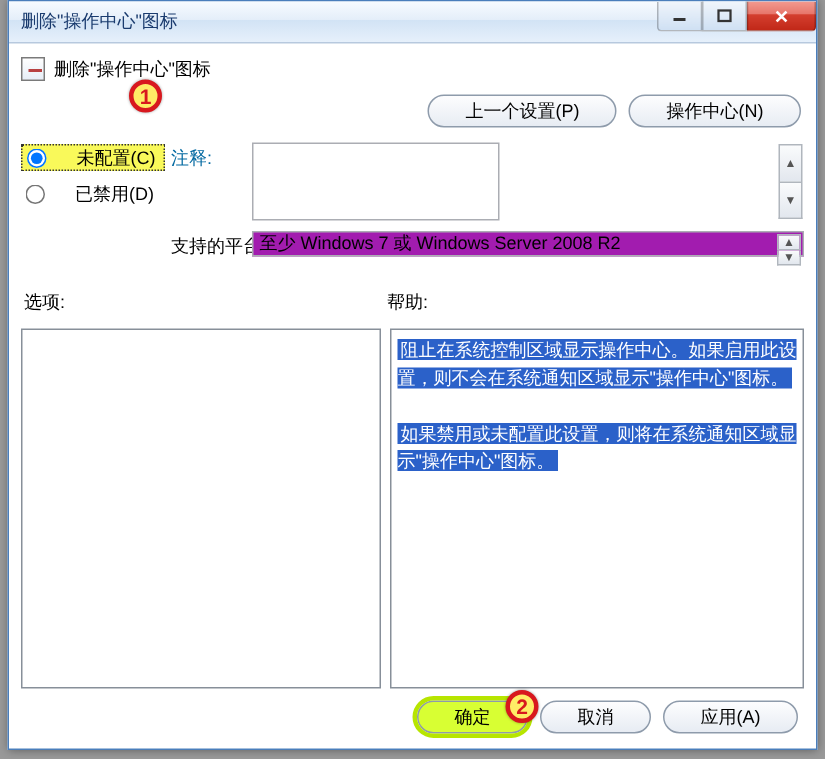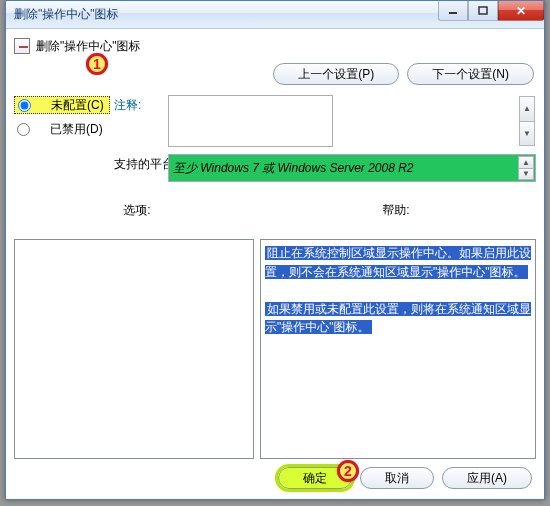--- a/index.html
+++ b/index.html
@@ -81,26 +81,26 @@
     background:#fff; padding:2px 4px; overflow:auto; resize:none;
     font-family:inherit; font-size:12px; position:relative;
   }
   .comment-wrap { position:relative; grid-column:3; }
   .comment-updown { position:absolute; right:1px; top:1px; width:16px; height:50px; display:flex; flex-direction:column; }
   .spin { flex:1; border:1px solid #b0b6bd; background:linear-gradient(to bottom,#fafbfc,#e2e7ee); display:flex; align-items:center; justify-content:center; font-size:8px; color:#555;}
   .spin + .spin { border-top:none; }
 
   .lbl2 { grid-column:2; padding-top:2px; text-align:right; white-space:nowrap; }
   .platform-box {
-    grid-column:3; height:28px; border:1px solid #abadb3; background:#22c55e;
-    padding:1px 4px; display:flex; align-items:center; position:relative;font-style:italic;
+    grid-column:3; height:17px; border:1px solid #abadb3; background:#a21caf;
+    padding:1px 4px; display:flex; align-items:center; position:relative;
   }
   .platform-box .spins { position:absolute; right:1px; top:1px; bottom:1px; width:16px; display:flex; flex-direction:column; }
 
-  .section-labels { display:flex; margin-top:16px; margin-bottom:20px; padding:0 2px;text-align:center; }
+  .section-labels { display:flex; margin-top:16px; margin-bottom:9px; padding:0 2px; }
   .section-labels .left { width:242px; }
   .section-labels .right { flex:1; }
 
   .panels { display:flex; gap:6px; flex:1; min-height:0; }
   .panel {
     border:1px solid #878f99; background:#fff; padding:4px; overflow:auto; font-size:12px;
     line-height:1.55;
   }
   .panel.left { width:240px; }
   .panel.right { flex:1; }
@@ -150,21 +150,21 @@
 
   <div class="client">
 
     <div class="header-row">
       <div class="hdr-icon"></div>
       <span class="hdr-text">删除"操作中心"图标</span>
     </div>
 
     <div class="nav-row">
       <div class="push-btn">上一个设置(P)</div>
-      <div class="push-btn">下一个设置(N)</div>
+      <div class="push-btn">操作中心(N)</div>
     </div>
 
     <div class="form-grid">
 
       <div class="radio-col">
         <label class="radio-item radio-hl">
           <input type="radio" name="state" checked="" style="">
           <span>未配置(C)</span>
         </label>
         <label class="radio-item">

